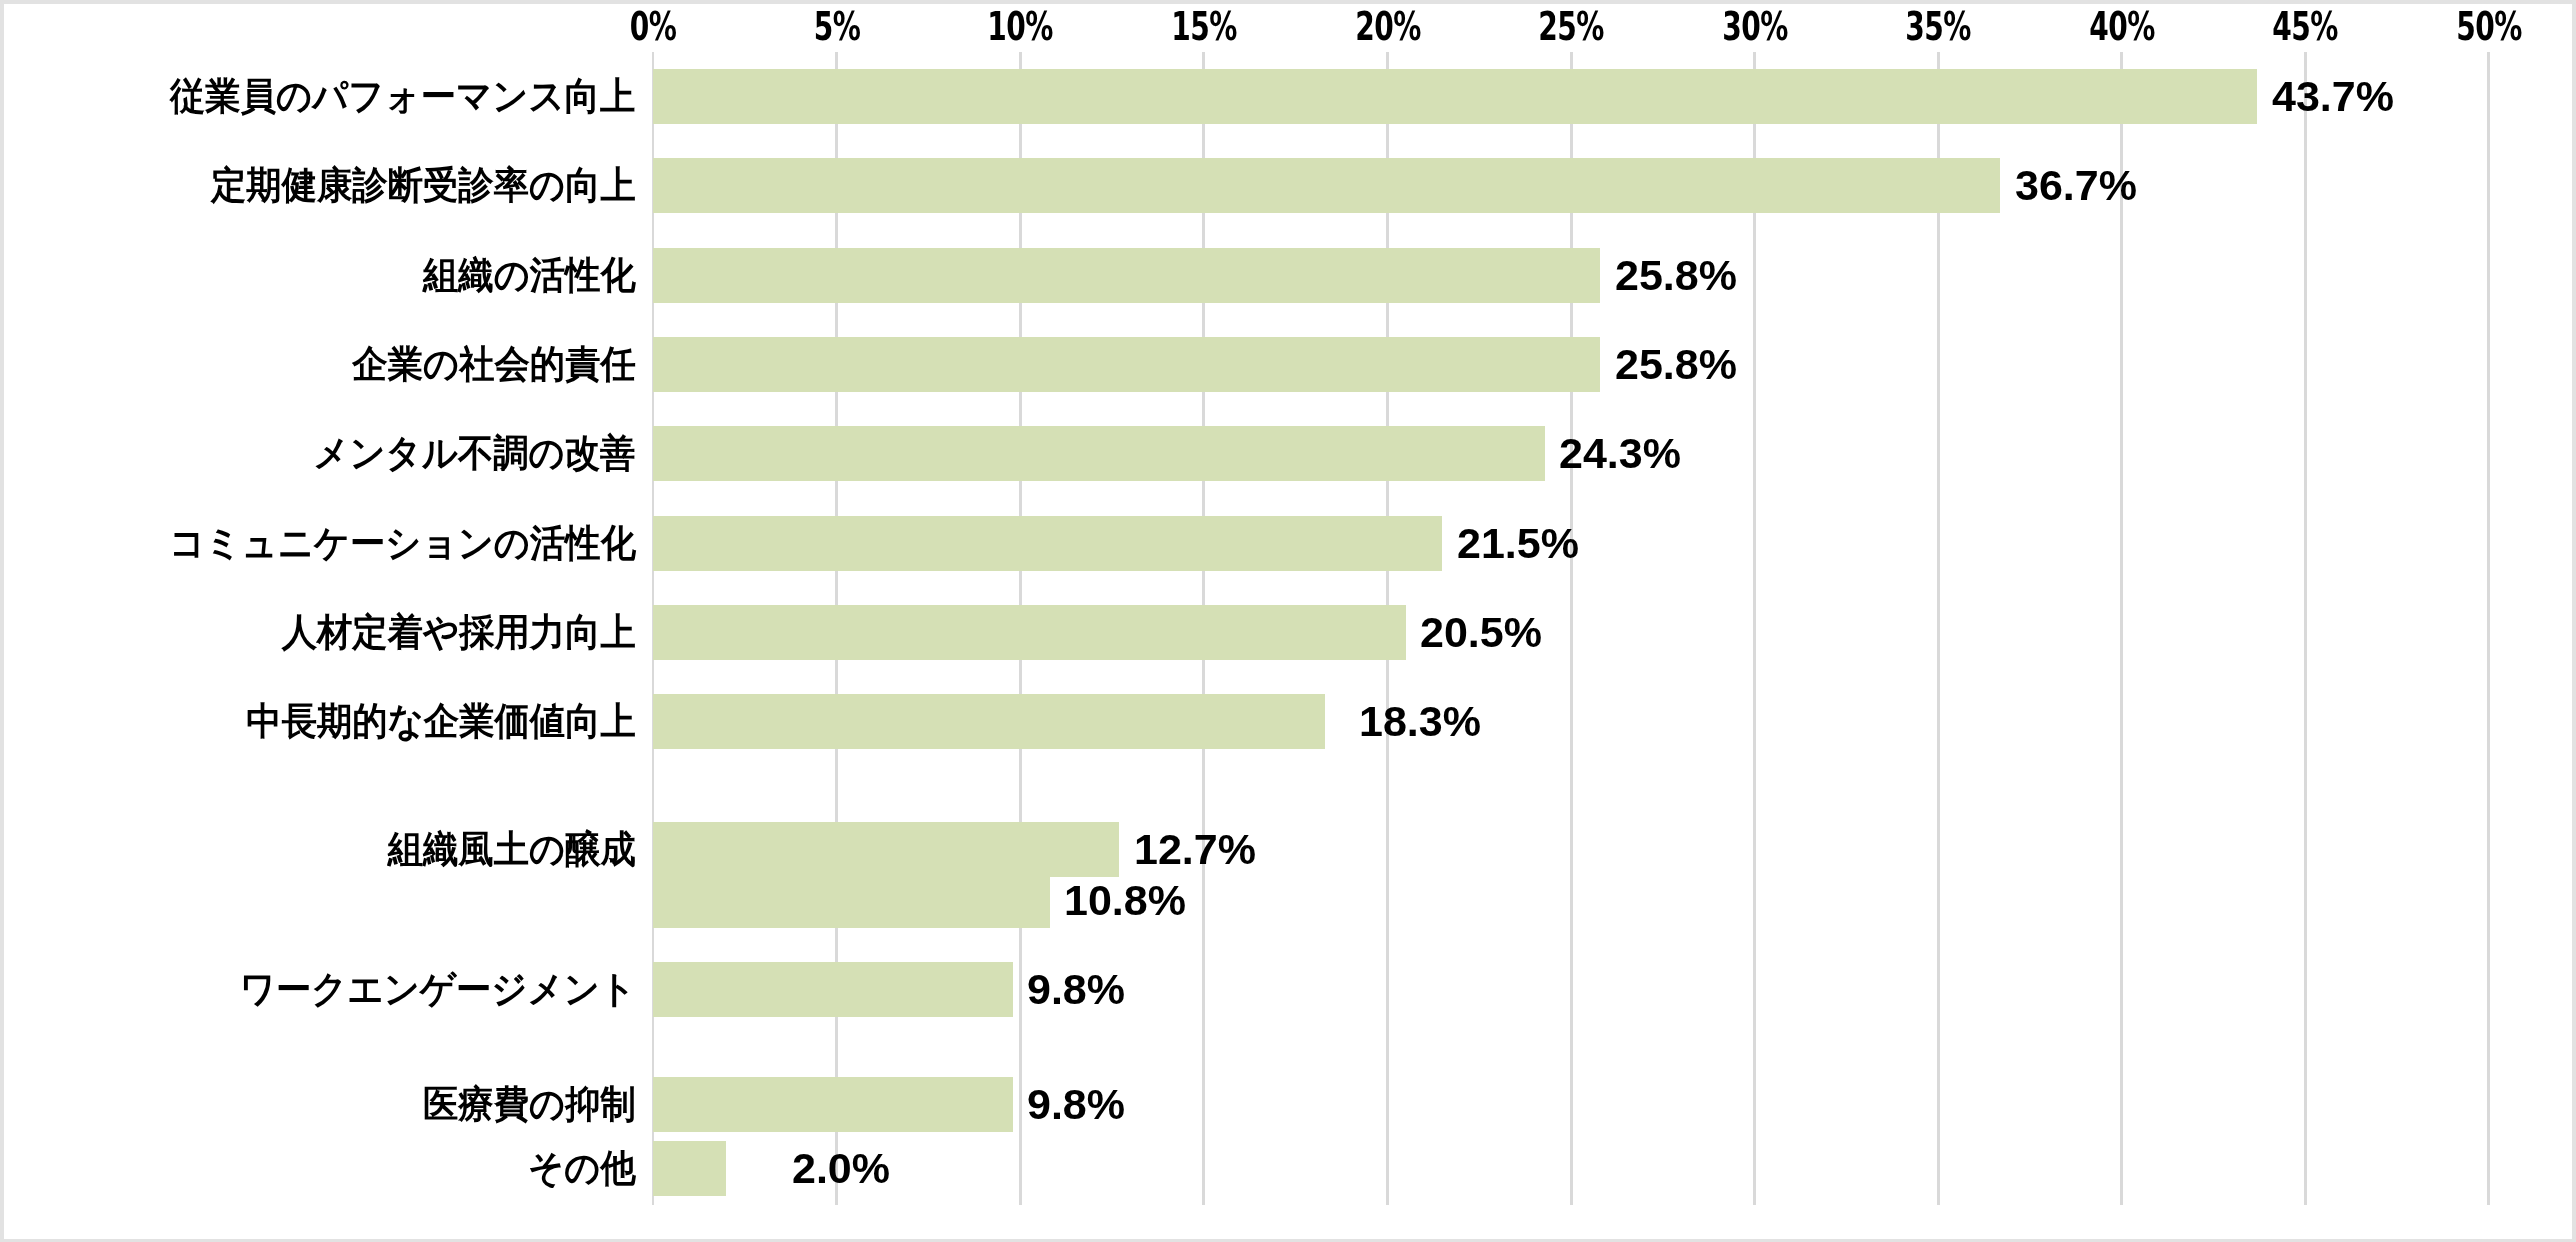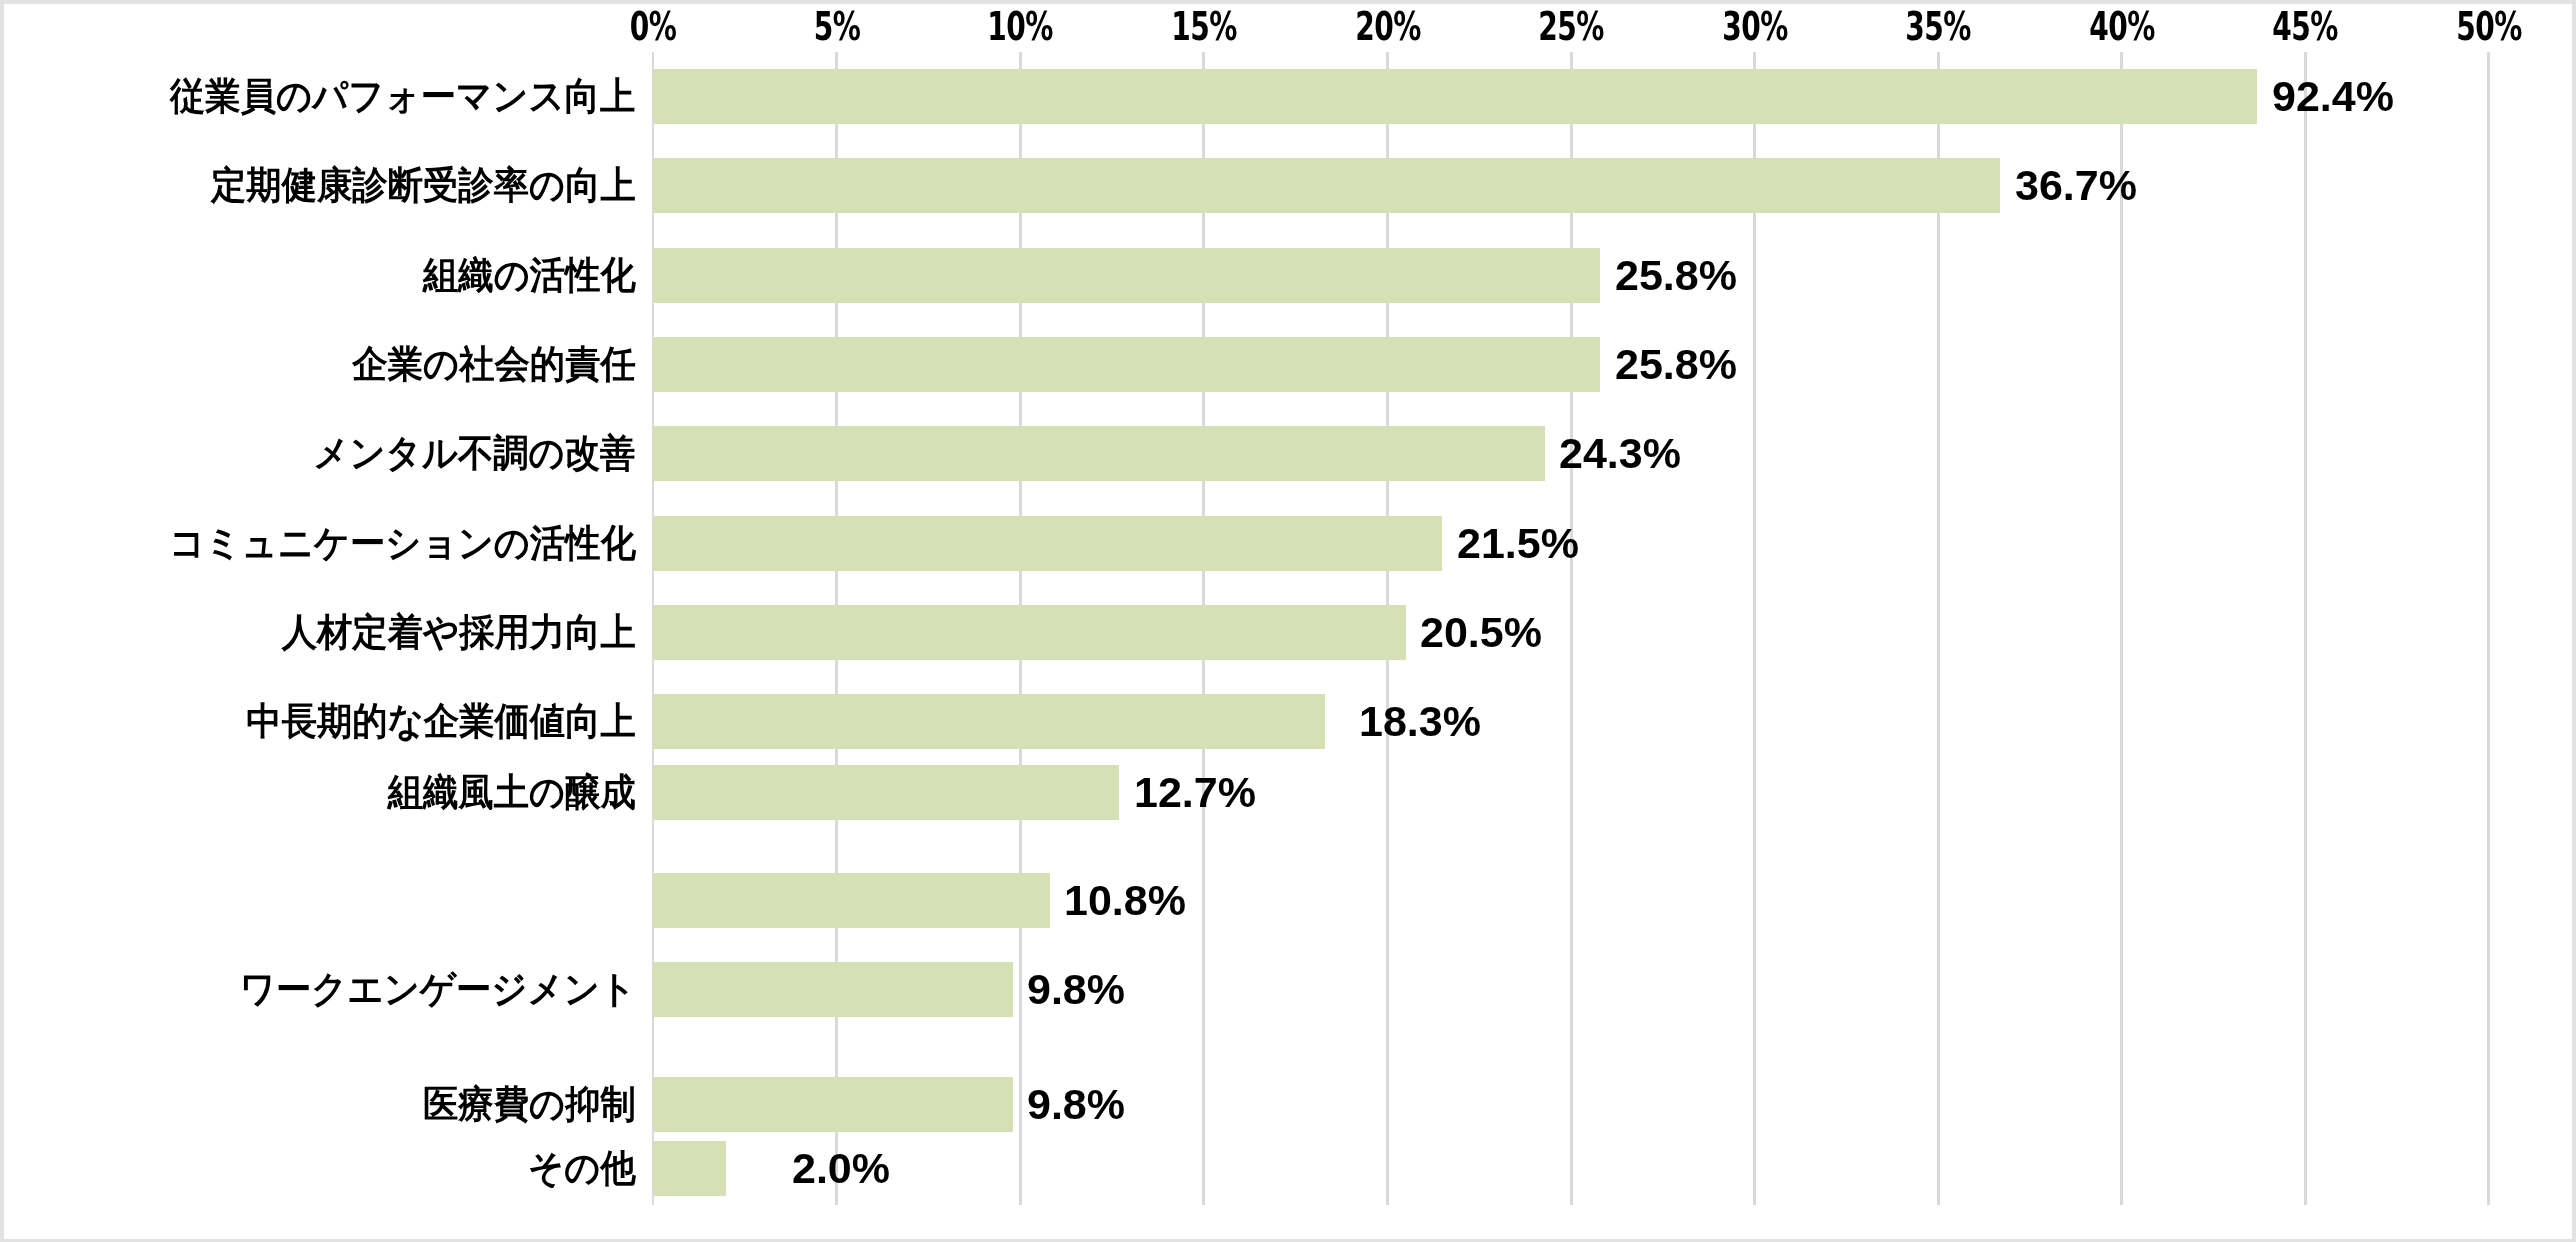--- a/index.html
+++ b/index.html
@@ -142,21 +142,21 @@
       <div class="gridline" style="left: 1284px;"></div>
       <div class="gridline" style="left: 1467px;"></div>
       <div class="gridline" style="left: 1651px;"></div>
       <div class="gridline" style="left: 1834px;"></div>
     </div>
 
   <div id="rows-layer">
       <div class="bar-row" style="top: 0px; height: 89px;">
         <div class="cat-label" style="left: 19.6px; right: auto; top: 24px;"><span class="cat-label-inner">従業員のパフォーマンス向上</span></div>
         <div class="bar" style="background: rgb(213, 224, 181); left: 649px; width: 1604px; height: 55px; top: 17.4px;"></div>
-        <div class="value-label" style="left: 2254px; top: 21px;">92.4%</div>
+        <div class="value-label" style="left: 2254px; top: 21px;">43.7%</div>
       </div>
       <div class="bar-row" style="top: 89px; height: 89px;">
         <div class="cat-label" style="left: 19.6px; right: auto; top: 24px;"><span class="cat-label-inner">定期健康診断受診率の向上</span></div>
         <div class="bar" style="background: rgb(213, 224, 181); left: 649px; width: 1347px; height: 55px; top: 17.4px;"></div>
         <div class="value-label" style="left: 1997px; top: 21px;">36.7%</div>
       </div>
       <div class="bar-row" style="top: 179px; height: 89px;">
         <div class="cat-label" style="left: 19.6px; right: auto; top: 24px;"><span class="cat-label-inner">組織の活性化</span></div>
         <div class="bar" style="background: rgb(213, 224, 181); left: 649px; width: 947px; height: 55px; top: 17.4px;"></div>
         <div class="value-label" style="left: 1597px; top: 21px;">25.8%</div>
@@ -179,21 +179,21 @@
       <div class="bar-row" style="top: 536px; height: 89px;">
         <div class="cat-label" style="left: 19.6px; right: auto; top: 24px;"><span class="cat-label-inner">人材定着や採用力向上</span></div>
         <div class="bar" style="background: rgb(213, 224, 181); left: 649px; width: 753px; height: 55px; top: 17.4px;"></div>
         <div class="value-label" style="left: 1402px; top: 21px;">20.5%</div>
       </div>
       <div class="bar-row" style="top: 625px; height: 89px;">
         <div class="cat-label" style="left: 19.6px; right: auto; top: 24px;"><span class="cat-label-inner">中長期的な企業価値向上</span></div>
         <div class="bar" style="background: rgb(213, 224, 181); left: 649px; width: 672px; height: 55px; top: 17.4px;"></div>
         <div class="value-label" style="left: 1321px; top: 21px; margin-left: 20px;">18.3%</div>
       </div>
-      <div class="bar-row" style="top: 696px; height: 89px; padding-left: 48px;">
+      <div class="bar-row" style="top: 753px; height: 89px; padding-left: 48px;">
         <div class="cat-label" style="left: 19.6px; right: auto; top: 24px;"><span class="cat-label-inner">組織風土の醸成</span></div>
         <div class="bar" style="background: rgb(213, 224, 181); left: 649px; width: 466px; height: 55px; top: 17.4px;"></div>
         <div class="value-label" style="left: 1116px; top: 21px;">12.7%</div>
       </div>
       <div class="bar-row" style="top: 804px; height: 89px;">
         <div class="bar" style="background: rgb(213, 224, 181); left: 649px; width: 397px; height: 55px; top: 17.4px;"></div>
         <div class="value-label" style="left: 1046px; top: 21px;">10.8%</div>
       </div>
       <div class="bar-row" style="top: 893px; height: 89px;">
         <div class="cat-label" style="left: 19.6px; right: auto; top: 24px;"><span class="cat-label-inner">ワークエンゲージメント</span></div>

